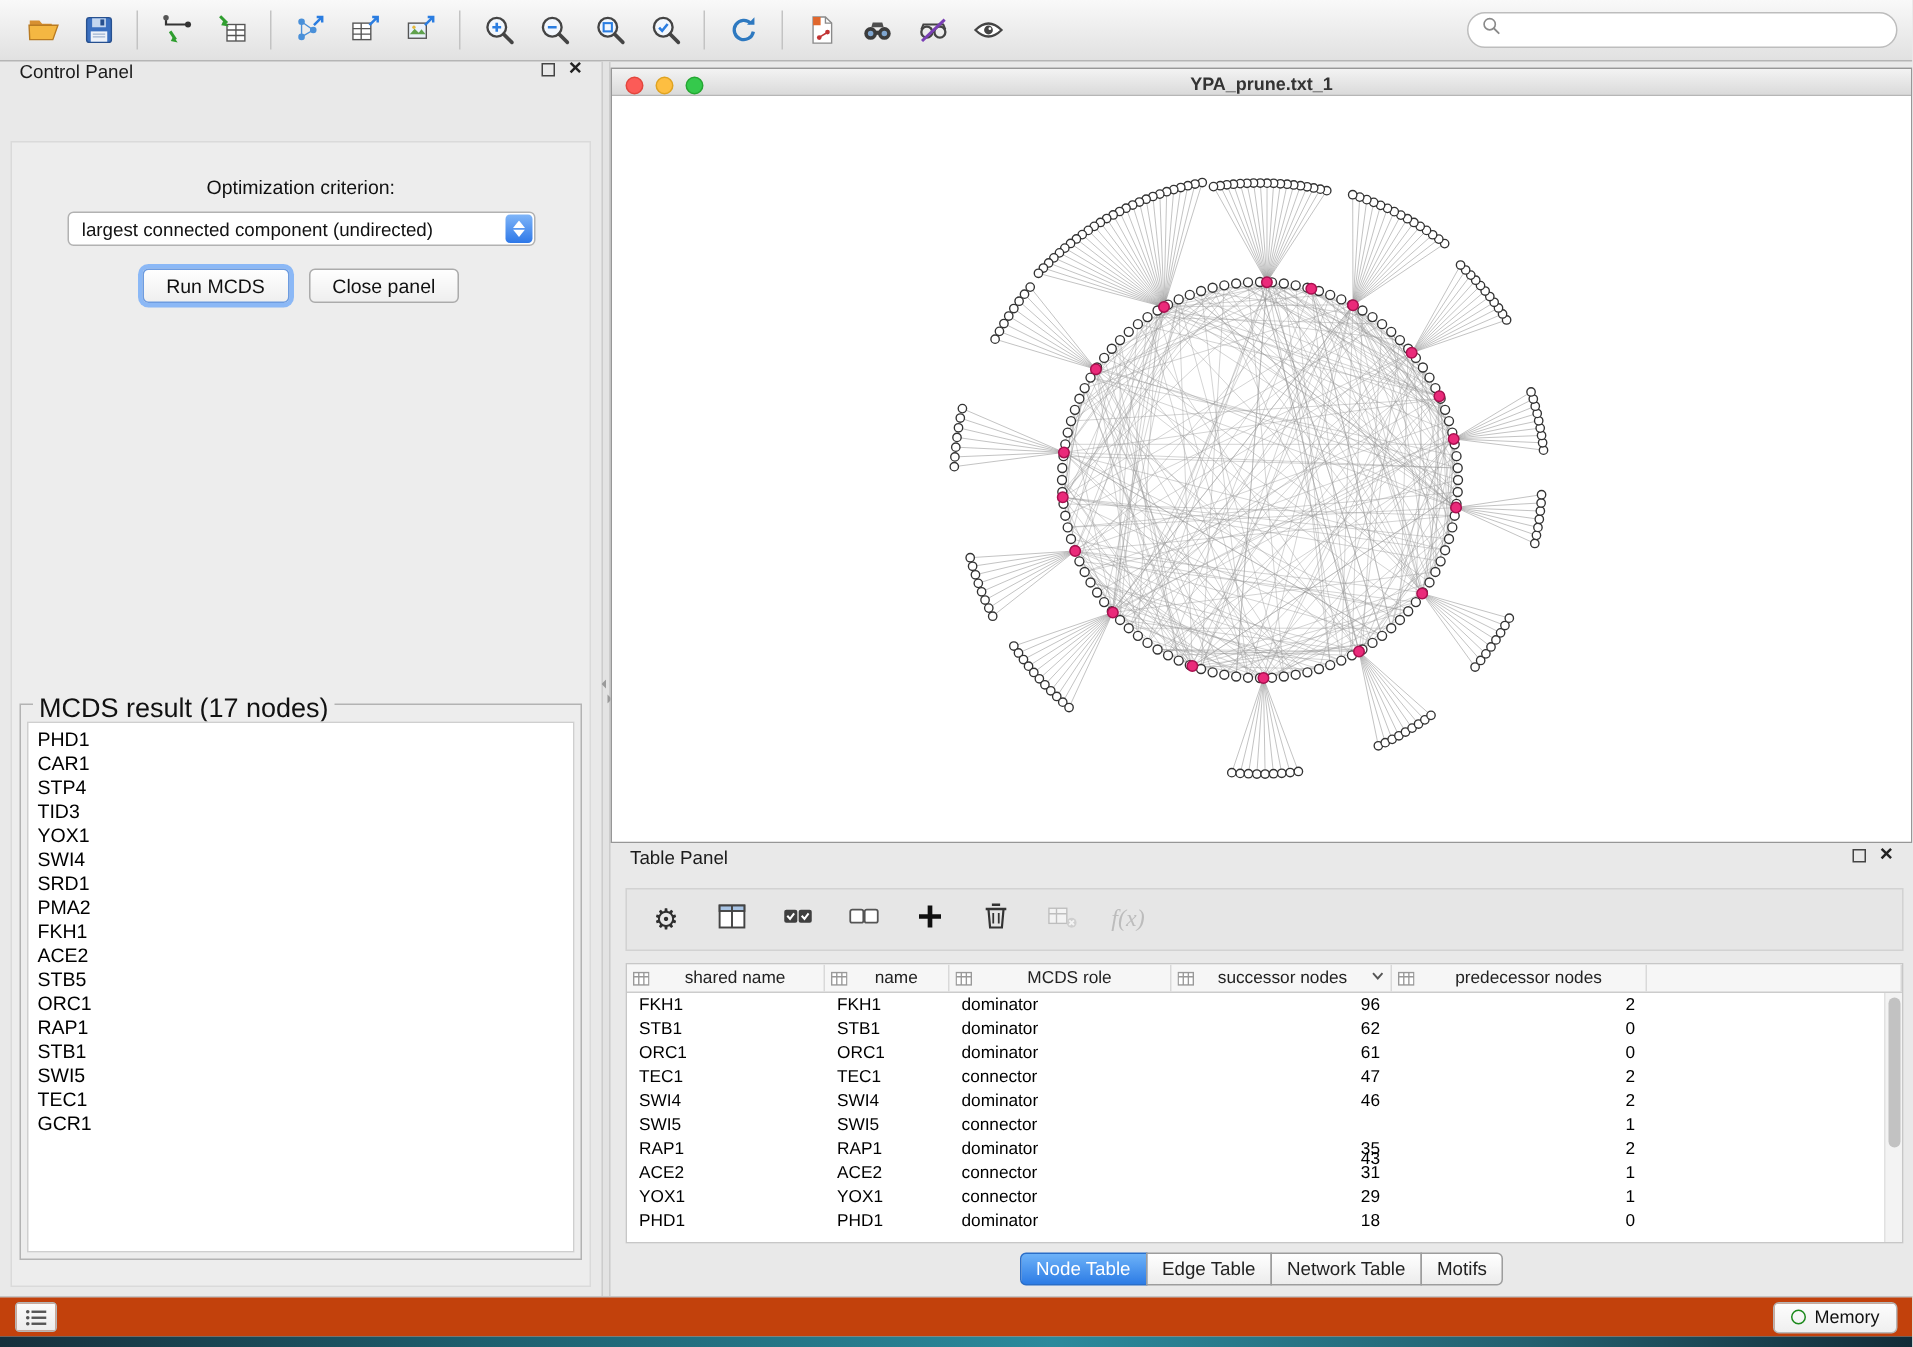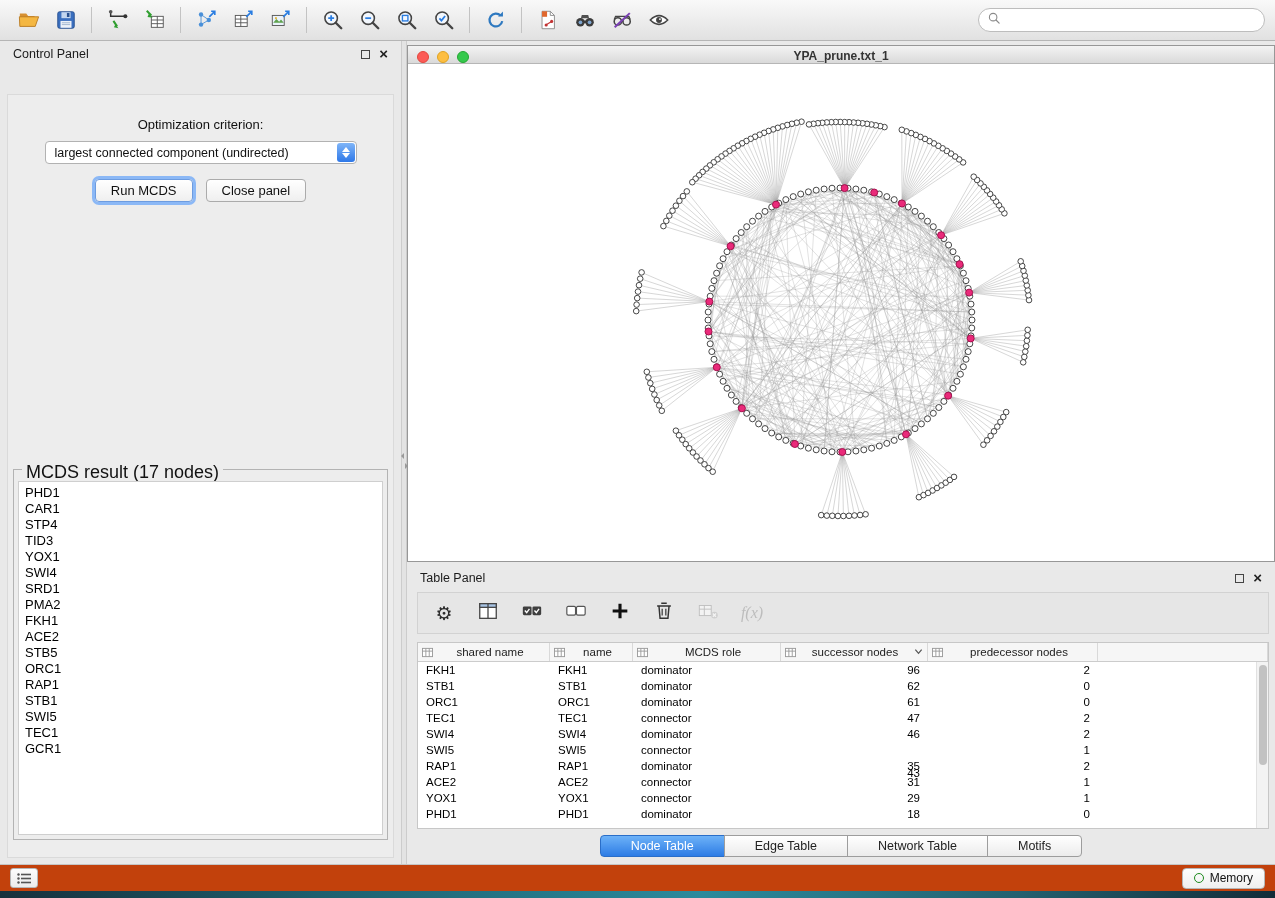--- a/index.html
+++ b/index.html
@@ -13,21 +13,21 @@
     display:flex; align-items:center; padding:0 10px; }
   .tb-groups { display:flex; align-items:center; }
   .tb-btn { width:37px; height:32px; display:flex; align-items:center; justify-content:center; border-radius:4px; cursor:default; }
   .tb-btn svg { display:block; }
   .tb-sep { width:1px; height:26px; background:#c3c3c3; margin:0 7px; }
   .search-box { margin-left:auto; width:287px; height:24px; background:#fff;
     border:1px solid #bdbdbd; border-radius:12px; display:flex; align-items:center; padding:0 8px; gap:5px; }
   .search-box input { border:none; outline:none; flex:1; font-size:12px; background:transparent; }
 
   
-  .panel-header { height:26px; display:flex; align-items:center; padding:0 13px; font-size:12.5px; color:#1b1b1b; }
+  .panel-header { height:26px; display:flex; align-items:flex-start; padding:0 13px; font-size:12.5px; color:#1b1b1b; }
   .win-btns { margin-left:auto; display:flex; gap:9px; align-items:center; }
   .float-ic { width:9px; height:9px; border:1.5px solid #444; display:inline-block; }
   .close-ic { font-size:15px; font-weight:bold; color:#222; line-height:10px; }
 
   .seg { display:flex; }
   .seg .tab { font-size:12px; padding:2px 11px; background:linear-gradient(#ffffff,#ececec);
     border:1px solid #9d9d9d; margin-left:-1px; color:#222; white-space:nowrap; }
   .seg .tab:first-child { border-radius:4px 0 0 4px; margin-left:0; }
   .seg .tab:last-child { border-radius:0 4px 4px 0; }
   .seg .tab.active { background:linear-gradient(#6db2f8,#2d7ce5); border-color:#2a6ec8; color:#fff; }
@@ -83,21 +83,21 @@
   .t-head { display:flex; height:19px; background:#f6f6f6; border-bottom:1px solid #cccccc; }
   .th { display:flex; align-items:center; padding:0 4px; gap:2px; border-right:1px solid #d9d9d9; color:#222; position:relative; }
   .th-lb { flex:1; text-align:center; font-size:11.5px; white-space:nowrap; overflow:hidden; }
   .t-body { position:absolute; top:19px; left:0; right:12px; bottom:0; }
   .tr { display:flex; height:16px; align-items:center; }
   .td { padding:0 8px; white-space:nowrap; overflow:hidden; }
   .td.num { text-align:right; }
   .tp-scroll { position:absolute; right:0; top:19px; bottom:0; width:12px; background:#f3f3f3; border-left:1px solid #e1e1e1; }
   .tp-thumb { position:absolute; top:3px; left:2px; width:8px; height:100px; background:#c2c2c2; border-radius:4px; }
   .tp-tabs { position:absolute; bottom:7px; left:0; right:0; display:flex; justify-content:center; }
-  .tp-tabs .tab { padding:3px 30px; font-size:12.5px; }
+  .tp-tabs .tab { padding:3px 10px; font-size:12.5px; }
 
   
   .status-bar { position:absolute; left:0; top:864px; width:100%; height:27px; background:#c2410c;
     border-top:1px solid #c5c5c5; display:flex; align-items:center; padding:0 10px; }
   .menu-btn { width:28px; height:20px; border:1px solid #b6b6b6; border-radius:3px;
     background:linear-gradient(#fcfcfc,#ececec); display:flex; align-items:center; justify-content:center; }
   .memory-btn { margin-left:auto; height:21px; border:1px solid #b6b6b6; border-radius:4px;
     background:linear-gradient(#fdfdfd,#efefef); display:flex; align-items:center; gap:6px; padding:0 11px; font-size:12px; color:#111; }
   .mem-dot { width:10px; height:10px; border-radius:50%; border:1px solid #1d8a1d; }
   .desktop-strip { position:absolute; left:0; top:891px; width:100%; height:7px;

